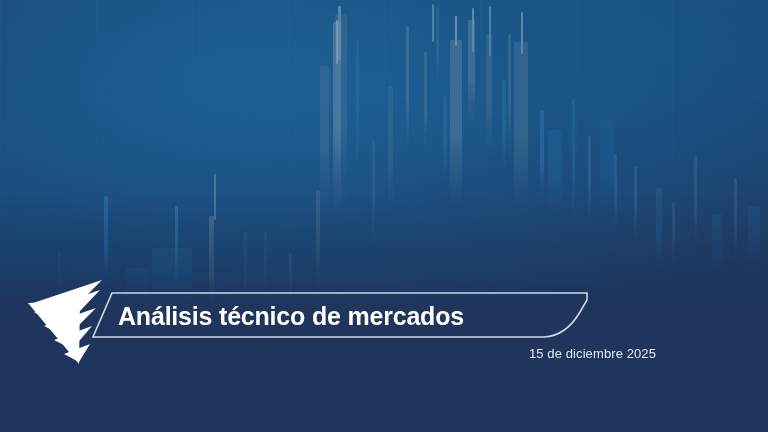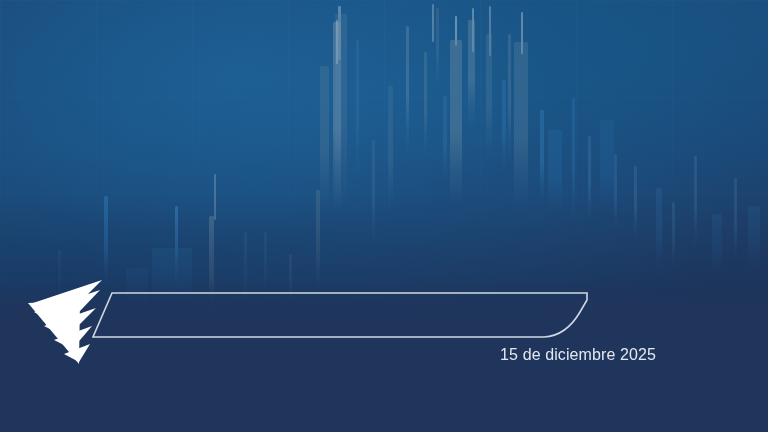--- a/index.html
+++ b/index.html
@@ -116,21 +116,21 @@
     letter-spacing: -0.2px;
     white-space: nowrap;
   }
 
   .date-line {
     position: absolute;
     left: 0;
     top: 74px;
     width: 656px;
     text-align: right;
-    font-size: 16px;
+    font-size: 13px;
     color: #e3e8f0;
     letter-spacing: 0.1px;
   }
 </style>
 </head>
 <body>
 
 <div id="slide">
 
   <div class="bg-base"></div>
@@ -201,17 +201,18 @@
         </g>
       </svg>
     </div>
 
     <div class="banner">
       <svg viewBox="0 0 496 46" width="496" height="46" aria-hidden="true">
         <path d="M20,1 L495,1 L495,8 Q495,8 488,20 Q474,44 452,45 L1,45 Z" fill="none" stroke="#ced7e4" stroke-width="1.6"></path>
       </svg>
     </div>
 
+    <div class="banner-title">Análisis técnico de mercados</div>
 
     <div class="date-line">15 de diciembre 2025</div>
   </div>
 
 </div>
 
 </body></html>

